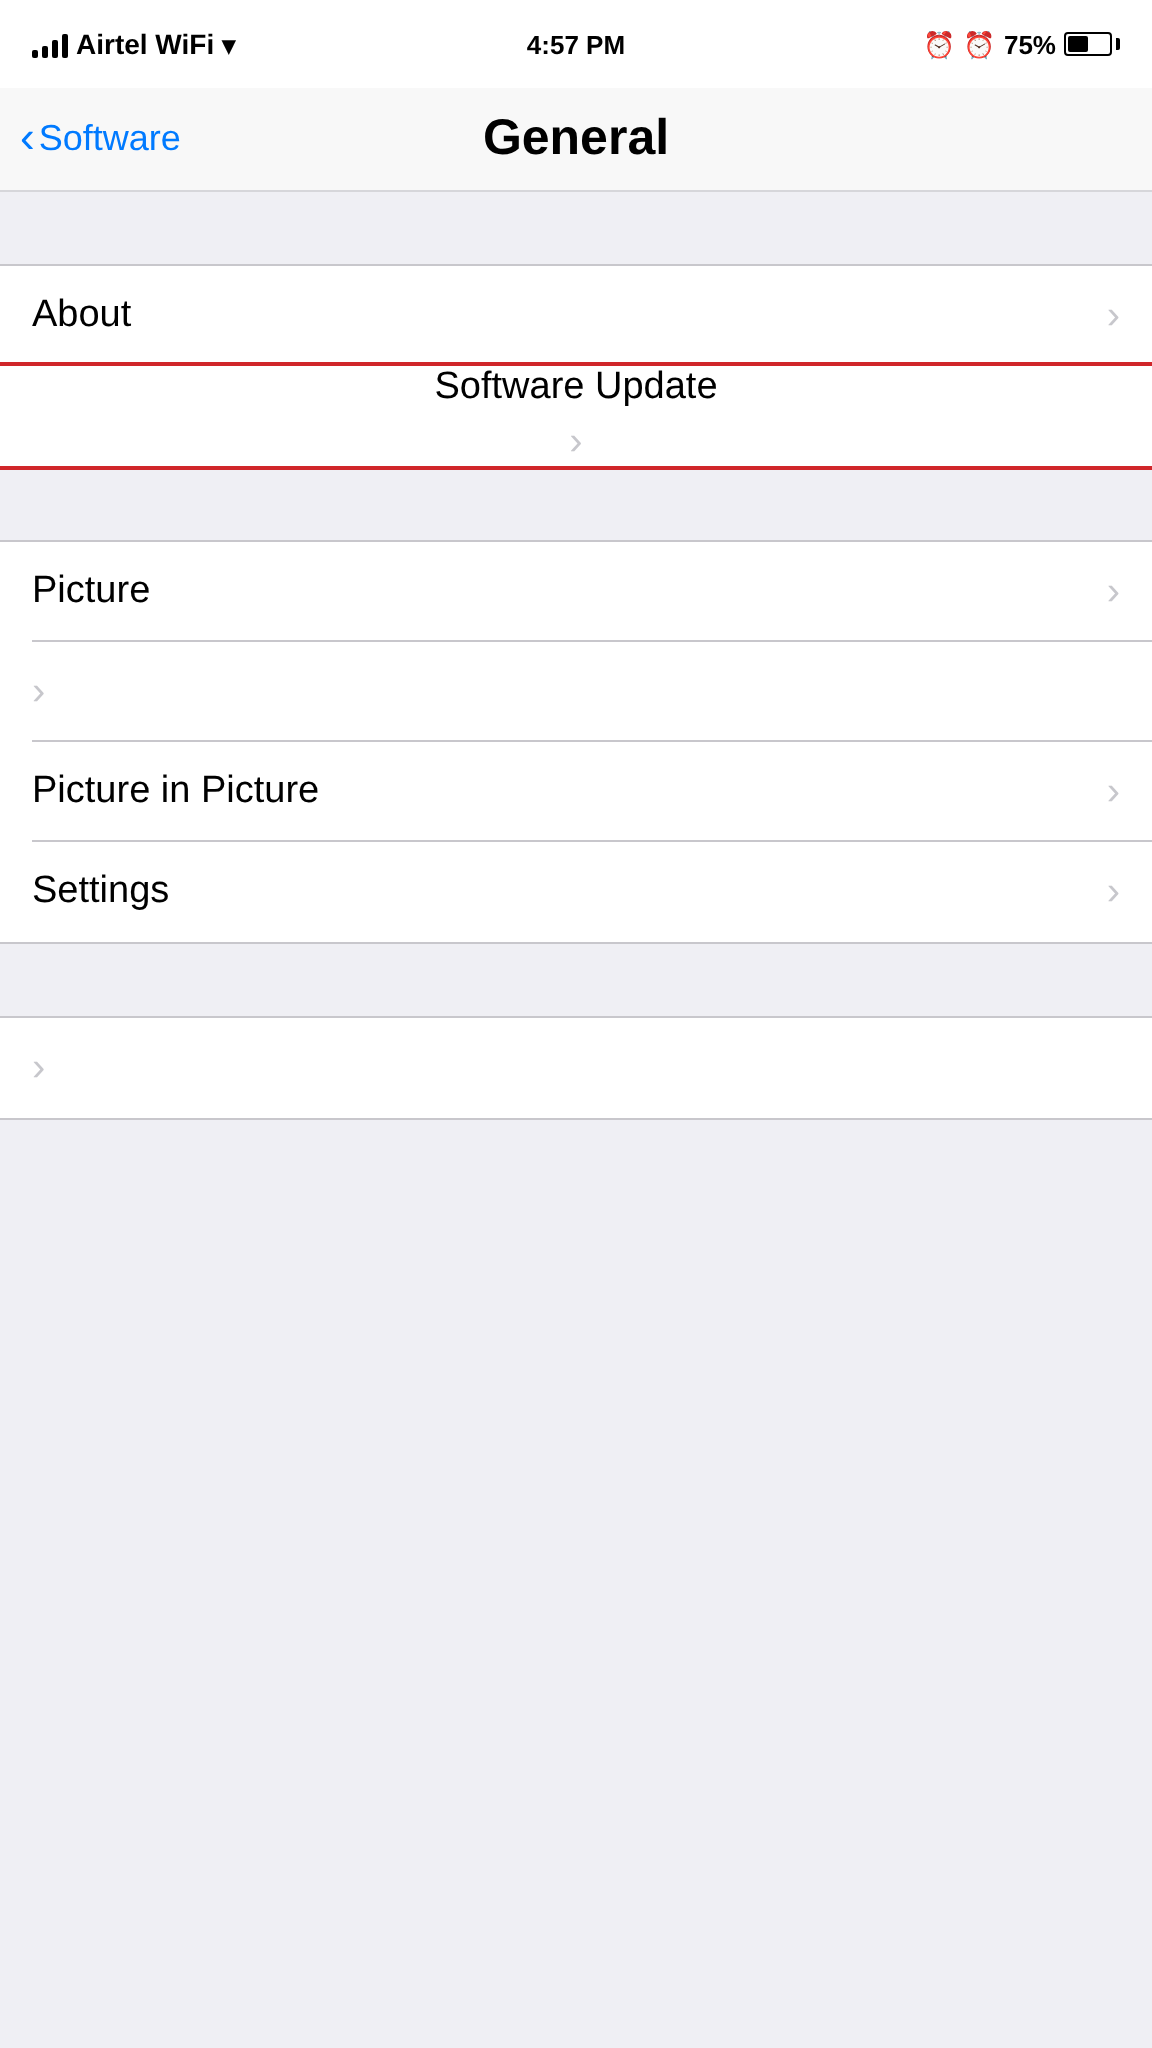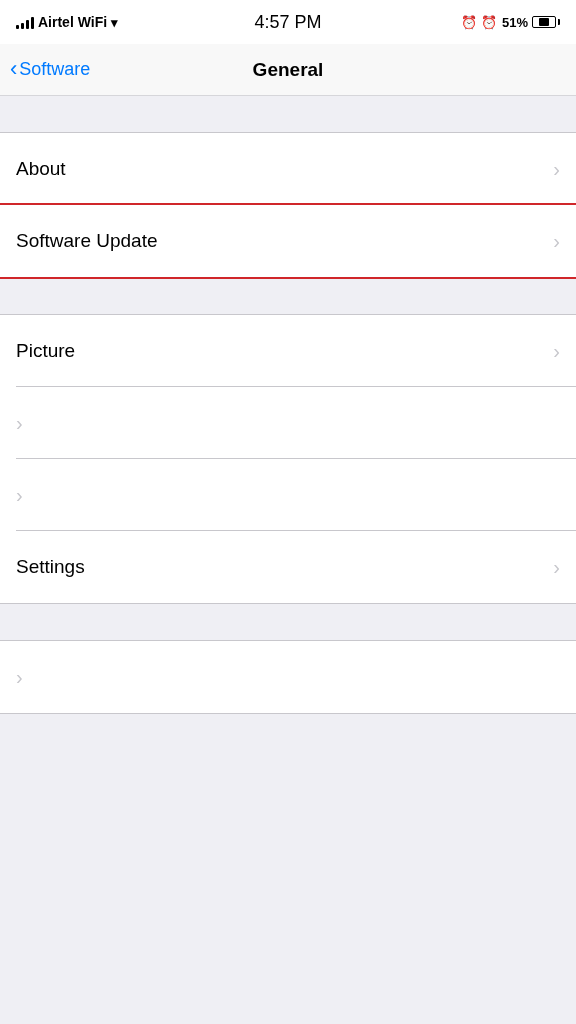--- a/index.html
+++ b/index.html
@@ -1,16 +1,16 @@
 <!DOCTYPE html>
 <html><head>
   <meta charset="utf-8">
   <meta name="viewport" content="width=576, initial-scale=1">
   <style>
-    * { margin: 0; padding: 0; box-sizing: border-box; justify-content: center; }
+    * { margin: 0; padding: 0; box-sizing: border-box; }
 
     body {
       width: 576px;
       min-height: 1024px;
       background: #efeff4;
       font-family: -apple-system, "Helvetica Neue", Arial, sans-serif;
       overflow-x: hidden;
     }
 
     
@@ -23,22 +23,22 @@
       height: 44px;
       font-size: 14px;
       font-weight: 600;
     }
     .status-left {
       display: flex;
       align-items: center;
       gap: 4px;
     }
     .status-center {
-      font-size: 18px;
-      font-weight: 400;
+      font-size: 13px;
+      font-weight: 700;
       position: absolute;
       left: 50%;
       transform: translateX(-50%);
     }
     .status-right {
       display: flex;
       align-items: center;
       gap: 4px;
       font-size: 13px;
     }
@@ -117,21 +117,21 @@
     }
     .nav-back-chevron {
       font-size: 22px;
       line-height: 1;
       margin-top: -1px;
     }
     .nav-back-text {
       font-size: 18px;
     }
     .nav-title {
-      font-size: 19px;
+      font-size: 25px;
       font-weight: 600;
       color: #000;
     }
 
     
     .section-spacer {
       height: 36px;
       background: #efeff4;
     }
 
@@ -140,38 +140,39 @@
       background: #fff;
       border-top: 1px solid #c8c7cc;
       border-bottom: 1px solid #c8c7cc;
     }
 
     .settings-row {
       display: flex;
       align-items: center;
       justify-content: space-between;
       padding: 0 16px;
-      height: 72px;
+      height: 50px;
       background: #fff;
       cursor: pointer;
       position: relative;
     }
 
     .settings-row:not(:last-child)::after {
       content: '';
       position: absolute;
       bottom: 0;
       left: 16px;
       right: 0;
       height: 1px;
       background: #c8c7cc;
     }
 
     .settings-row.highlighted {
       outline: 2.5px solid #d0262a;
+      flex-direction: column;
     }
 
     .row-label {
       font-size: 19px;
       color: #000;
       font-weight: 400;
     }
 
     .row-chevron {
       color: #c7c7cc;
@@ -195,21 +196,21 @@
         <span></span>
         <span></span>
     </div>
     <span>Airtel WiFi</span>
     <span class="wifi-icon">▾</span>
   </div>
   <span class="status-center">4:57 PM</span>
   <div class="status-right">
     <span class="icon-small">⏰</span>
     <span class="icon-small">⏰</span>
-    <span>51%</span>
+    <span>75%</span>
     <div class="battery">
       <div class="battery-body">
         <div class="battery-fill"></div>
       </div>
       <div class="battery-tip"></div>
     </div>
   </div>
 </div>
 
 <div class="nav-bar">
@@ -243,20 +244,21 @@
   <div class="settings-row">
     <span class="row-label">Picture</span>
     <span class="row-chevron">›</span>
   </div>
 
   <div class="settings-row">
     <span class="row-chevron">›</span>
   </div>
 
   <div class="settings-row">
+    <span class="row-label">Picture in Picture</span>
     <span class="row-chevron">›</span>
   </div>
 
   <div class="settings-row">
     <span class="row-label">Settings</span>
     <span class="row-chevron">›</span>
   </div>
 
 </div>
 

